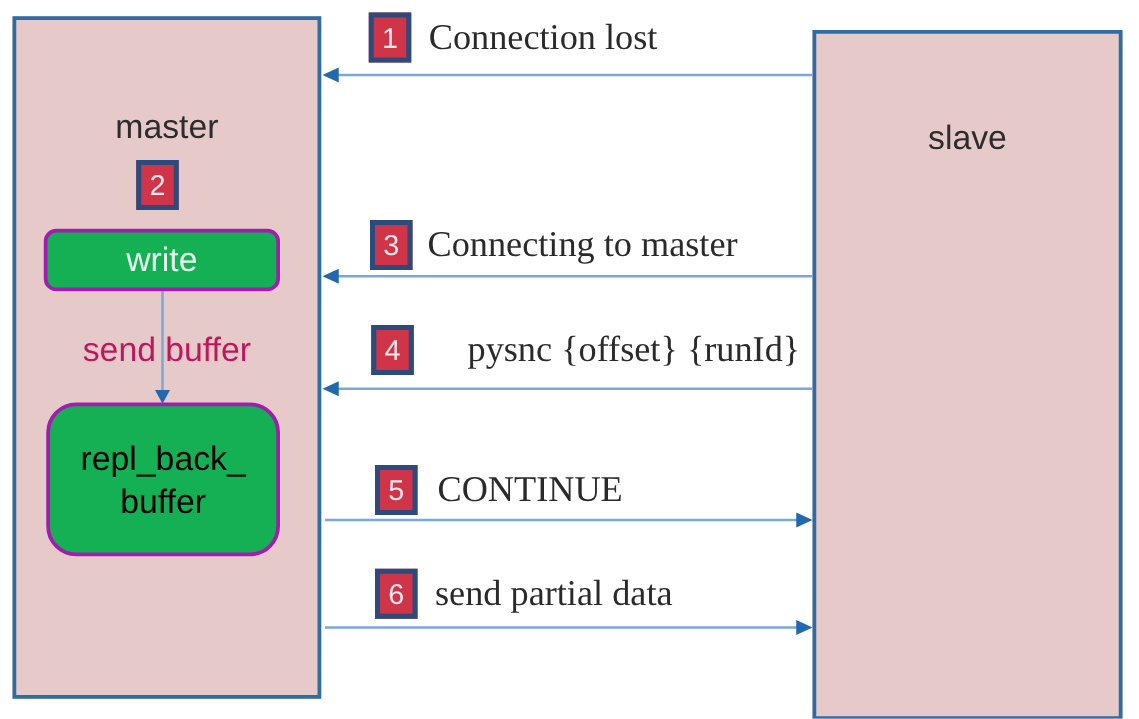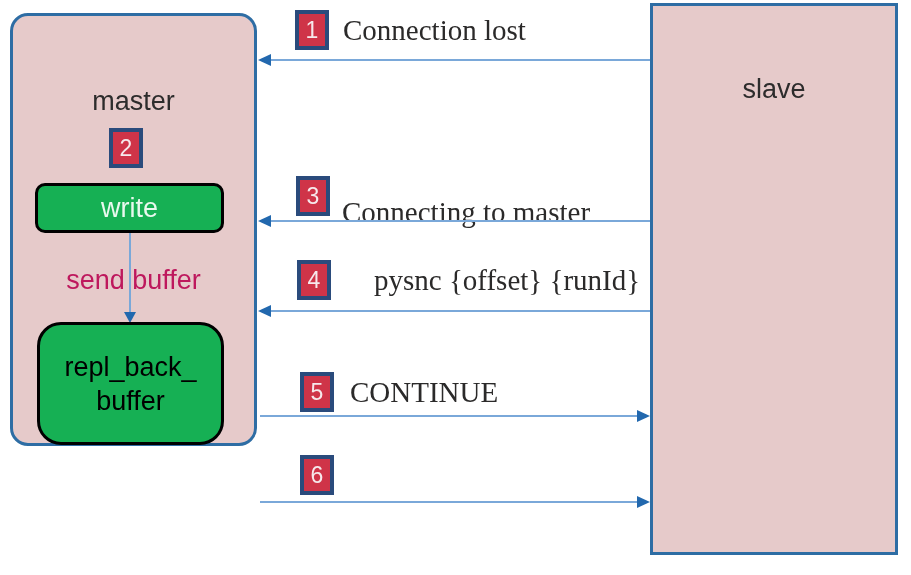--- a/index.html
+++ b/index.html
@@ -5,40 +5,40 @@
   html,body { margin:0; padding:0; background:#ffffff; }
   .stage {
     position:relative; width:911px; height:575px; background:#ffffff;
     font-family:"Liberation Sans", sans-serif; overflow:hidden;
   }
   
   .node {
     position:absolute; background:#e6caca; border:3px solid #2e6da4;
     box-sizing:border-box;
   }
-  .node.master { left:10px; top:13px; width:247px; height:433px;border-radius:18px; }
-  .node.slave  { left:650px; top:3px; width:248px; height:552px; }
+  .node.master { left:10px; top:13px; width:247px; height:546px; }
+  .node.slave  { left:650px; top:24px; width:248px; height:552px; }
   .node-title {
     position:absolute; left:0; width:100%; text-align:center;
     font-size:27px; color:#2d2c2c; height:40px; line-height:40px;
   }
   .master .node-title { top:65px; }
   .slave  .node-title { top:63px; }
 
   
   .badge {
     position:absolute; width:34px; height:40px; box-sizing:border-box;
     background:#cf3448; border:4px solid #2a4b7c; color:#f6e9ec;
     font-size:23px; display:flex; align-items:center; justify-content:center;
   }
   .master .badge { left:96px; top:112px; }
 
   
   .green-box {
-    position:absolute; background:#16b054; border:3px solid #000000;
+    position:absolute; background:#16b054; border:3px solid #a21caf;
     box-sizing:border-box; display:flex; flex-direction:column;
     align-items:center; justify-content:center; color:#e9f9ef;
   }
   .write-box { left:22px; top:167px; width:189px; height:50px; border-radius:10px; font-size:27px; }
   .repl-box  { left:24px; top:306px; width:187px; height:123px; border-radius:24px;
                font-size:27px; line-height:34px; color:#000000; }
 
   .send-buffer {
     position:absolute; left:0; top:244px; width:100%; text-align:center;
     font-size:27px; color:#be185d; height:40px; line-height:40px;
@@ -86,31 +86,32 @@
   <div class="node slave">
     <div class="node-title">slave</div>
   </div>
 
   <div class="badge" style="left:295px; top:10px;">1</div>
   <div class="msg-label" style="left:343px; top:10px;">Connection lost</div>
   <div class="hline" style="left:266px; top:59px; width:384px;"></div>
   <div class="head-left" style="left:258px; top:54px;"></div>
 
   <div class="badge" style="left:296px; top:176px;">3</div>
-  <div class="msg-label" style="left:342px; top:192px;">Connecting to master</div>
+  <div class="msg-label" style="left:342px; top:176px;">Connecting to master</div>
   <div class="hline" style="left:266px; top:220px; width:384px;"></div>
   <div class="head-left" style="left:258px; top:215px;"></div>
 
   <div class="badge" style="left:297px; top:260px;">4</div>
   <div class="msg-label" style="left:342px; top:260px;margin-left:32px;">pysnc {offset} {runId}</div>
   <div class="hline" style="left:266px; top:310px; width:384px;"></div>
   <div class="head-left" style="left:258px; top:305px;"></div>
 
   <div class="badge" style="left:300px; top:372px;">5</div>
   <div class="msg-label" style="left:350px; top:372px;text-align:center;">CONTINUE</div>
   <div class="hline" style="left:260px; top:415px; width:380px;"></div>
   <div class="head-right" style="left:637px; top:410px;"></div>
 
   <div class="badge" style="left:300px; top:455px;">6</div>
+  <div class="msg-label" style="left:348px; top:455px;">send partial data</div>
   <div class="hline" style="left:260px; top:501px; width:380px;"></div>
   <div class="head-right" style="left:637px; top:496px;"></div>
 
 </div>
 
 </body></html>

